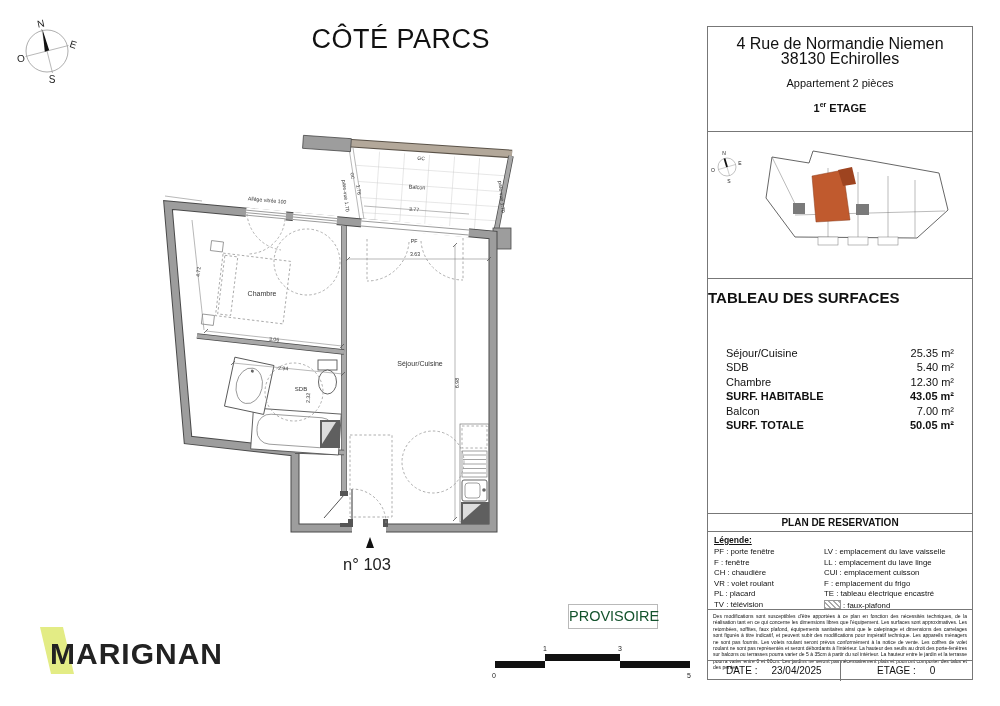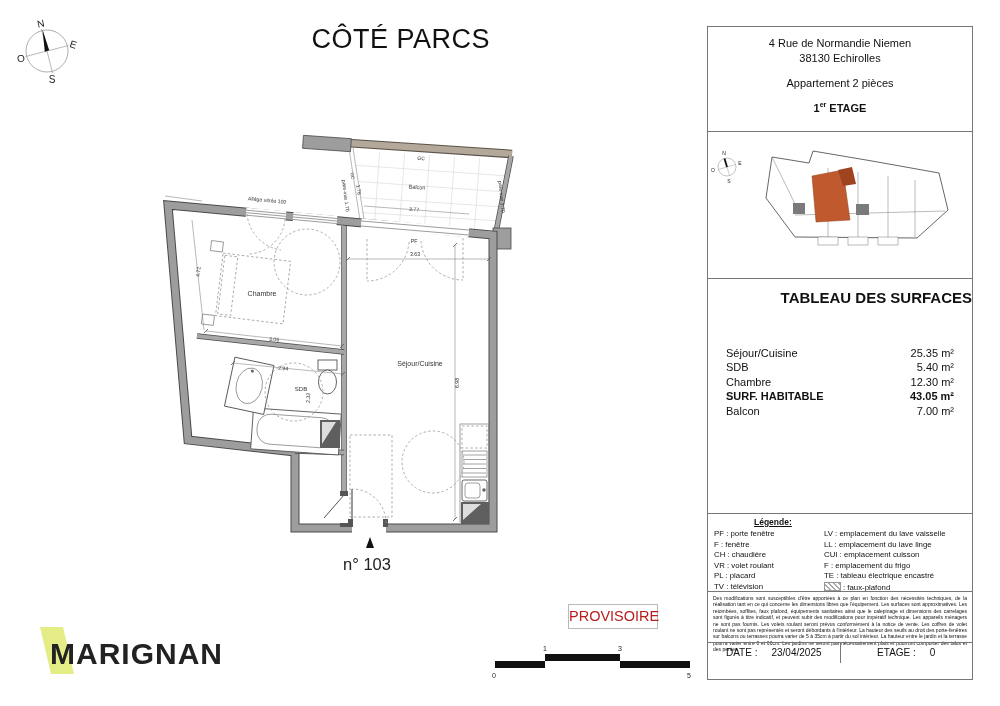--- a/index.html
+++ b/index.html
@@ -18,46 +18,46 @@
   .grid{stroke:#cfcfcf;stroke-width:0.5;}
   .dim{font-size:5.2px;fill:#333;}
   .lbl{fill:#333;}
   #title{position:absolute;left:225px;top:24px;width:265px;text-align:right;
          font-size:27px;letter-spacing:.5px;color:#111;}
   .panel{position:absolute;left:707px;top:26px;width:266px;height:654px;
          border:1px solid #777;box-sizing:border-box;}
   .sec{box-sizing:border-box;position:relative;}
   .sec+.sec{border-top:1px solid #777;}
   .s1{height:104px;text-align:center;padding-top:9px;}
-  .addr{font-size:11px;line-height:15px;}
+  .addr{font-size:16px;line-height:15px;}
   .apt{font-size:11px;line-height:18px;margin-top:8px;}
   .floor{font-size:11px;font-weight:bold;margin-top:9px;}
   .floor sup{font-size:7px;}
   .s2{height:147px;}
   .s3{height:235px;}
-  .surf-title{text-align:right;font-weight:bold;font-size:15px;margin-top:10px;}
+  .surf-title{text-align:left;font-weight:bold;font-size:15px;margin-top:10px;}
   .surf-sub{text-align:center;font-size:9.5px;margin-top:2px;}
   .surf-rows{margin:40px 18px 0 18px;font-size:11px;}
   .srow{display:flex;justify-content:space-between;line-height:14.4px;}
   .srow.b{font-weight:bold;}
   .s4{height:18px;text-align:center;font-weight:bold;font-size:10px;line-height:17px;}
   .s5{height:78px;font-size:7.8px;}
-  .leg-title{position:absolute;left:6px;top:3px;font-weight:bold;text-decoration:underline;font-size:8.5px;margin-left:40px;}
+  .leg-title{position:absolute;left:6px;top:3px;font-weight:bold;text-decoration:underline;font-size:8.5px;}
   .leg-col{position:absolute;top:15px;line-height:10.6px;white-space:nowrap;}
   .leg-left{left:6px;}
   .leg-right{left:116px;}
   .hatch{display:inline-block;width:15px;height:7px;border:1px solid #999;vertical-align:-1px;margin-right:2px;
          background:repeating-linear-gradient(45deg,#aaa 0 1px,transparent 1px 3.5px);}
   .s6{height:51px;padding:3px 5px;font-size:5px;line-height:6.4px;text-align:justify;color:#111;}
   .s7{height:21px;display:flex;font-size:10px;}
   .cell{flex:1;text-align:center;line-height:19px;}
   .cell+.cell{border-left:1px solid #777;}
   .cell .v{margin-left:14px;}
   #stamp{position:absolute;left:568px;top:604px;width:88px;height:23px;border:1.5px solid #b9b9b9;
-         text-align:right;line-height:23px;font-size:14.5px;color:#b91c1c;}
+         text-align:right;line-height:23px;font-size:14.5px;color:#14532d;}
 </style>
 </head>
 <body>
 
 <div id="sheet">
 
 <svg width="1000" height="706" viewBox="0 0 1000 706" style="position:absolute;left:0;top:0">
   <defs>
     <clipPath id="balc">
           <polygon points="354,150 508,160 496,231 364,226"></polygon>
@@ -307,22 +307,27 @@
             <span>12.30 m²</span>
           </div>
       <div class="srow b">
             <span>SURF. HABITABLE</span>
             <span>43.05 m²</span>
           </div>
       <div class="srow">
             <span>Balcon</span>
             <span>7.00 m²</span>
           </div>
+      <div class="srow b">
+            <span>SURF. TOTALE</span>
+            <span>50.05 m²</span>
+          </div>
     </div>
   </div>
+  <div class="sec s4">PLAN DE RESERVATION</div>
   <div class="sec s5">
     <div class="leg-title">Légende:</div>
     <div class="leg-col leg-right">
       <div>LV : emplacement du lave vaisselle</div>
       <div>LL : emplacement du lave linge</div>
       <div>CUI : emplacement cuisson</div>
       <div>F : emplacement du frigo</div>
       <div>TE : tableau électrique encastré</div>
       <div><span class="hatch"></span><span>: faux-plafond</span></div>
     </div>

